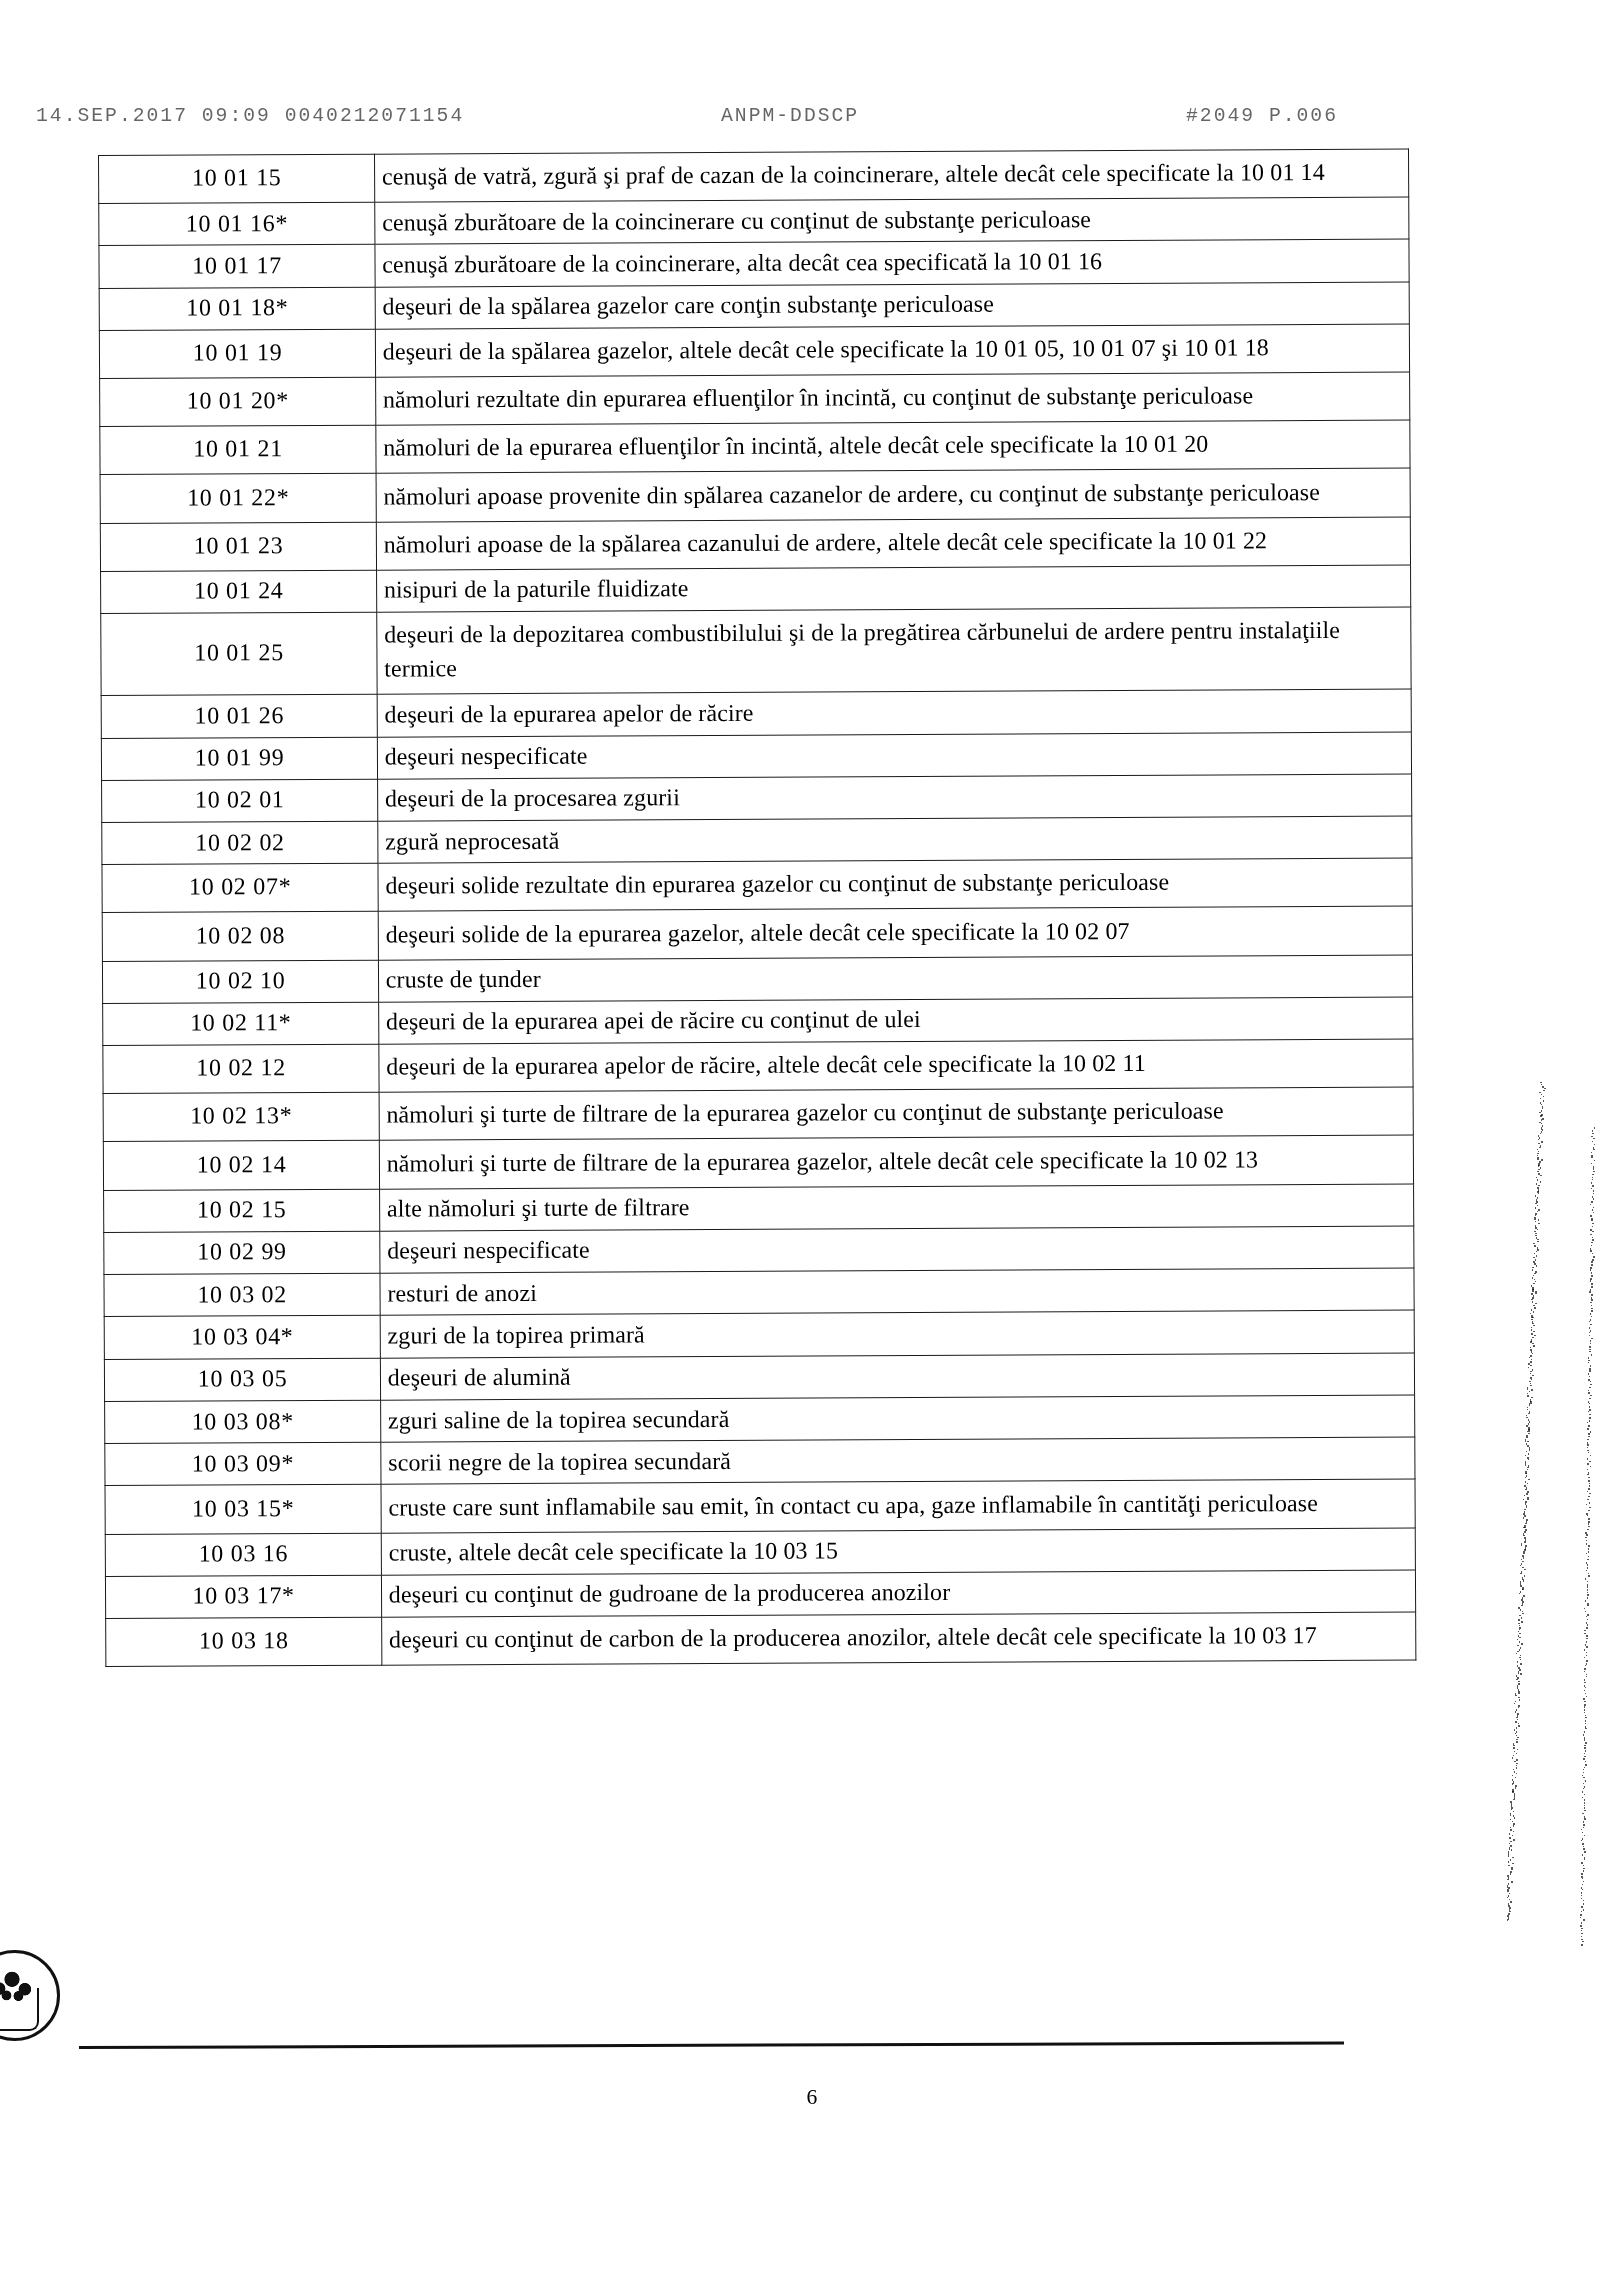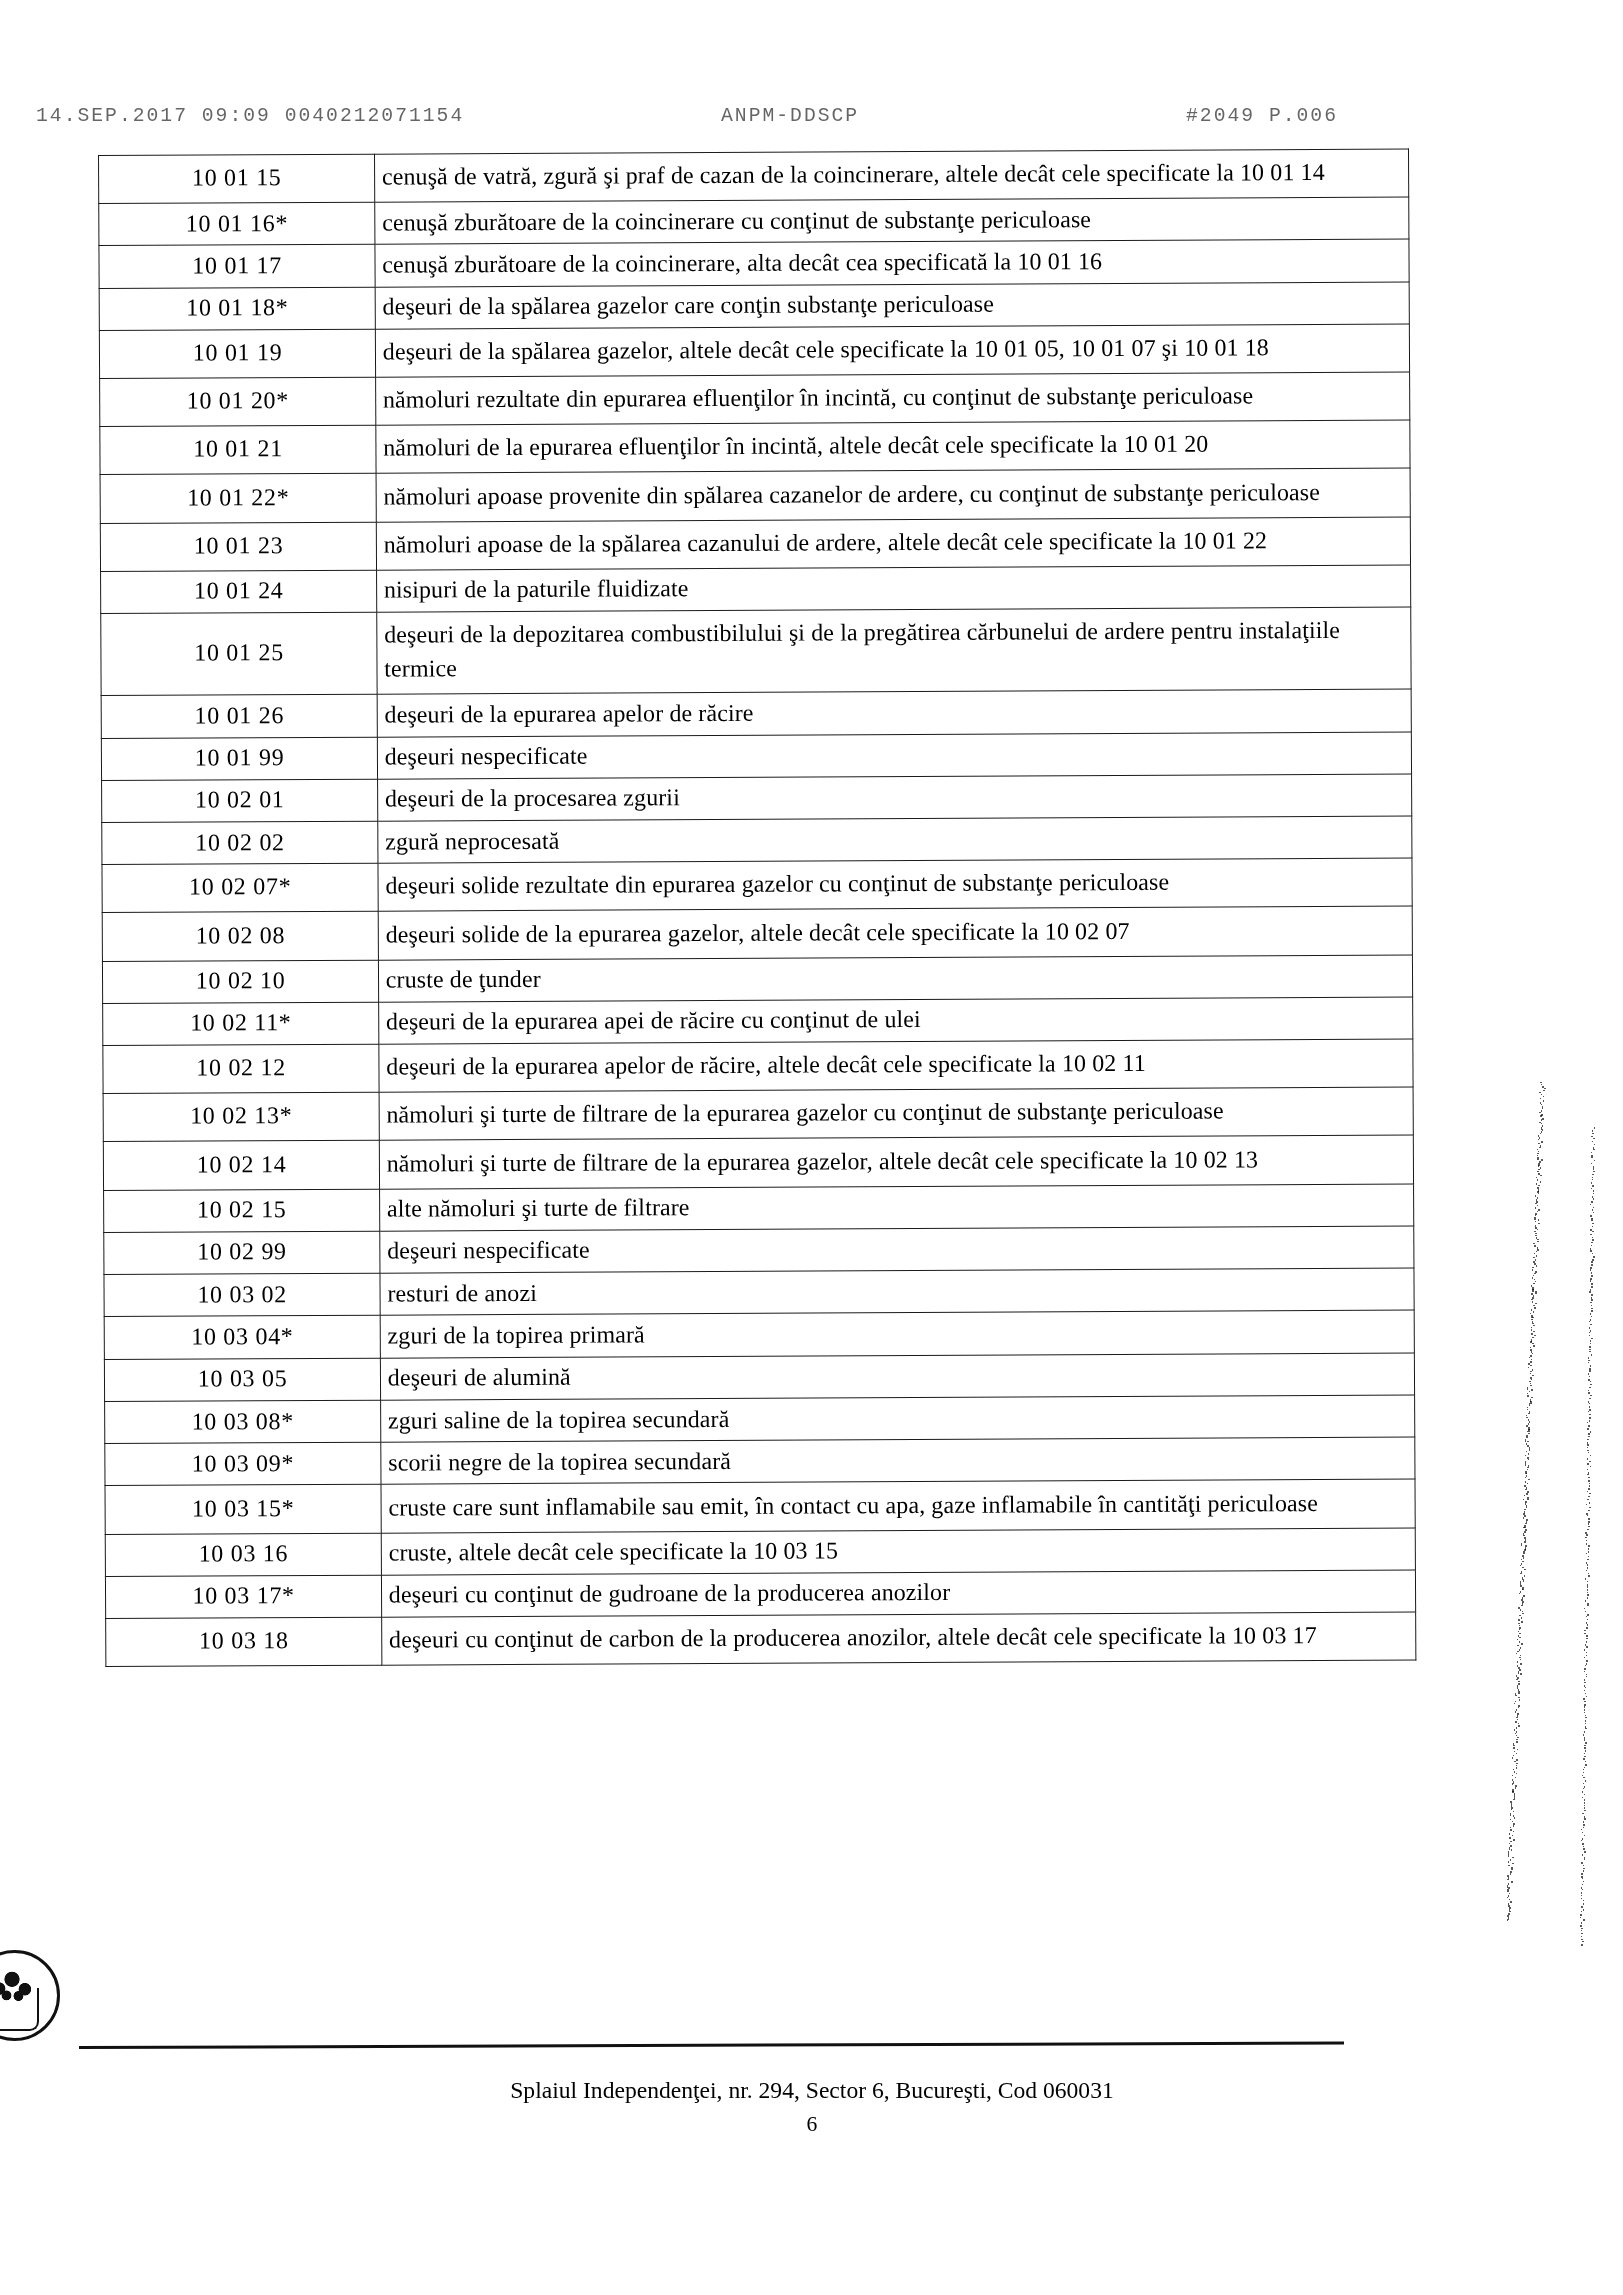--- a/index.html
+++ b/index.html
@@ -294,21 +294,20 @@
 </div>
 
 <div class="corner-logo">
   <div class="ring"></div>
   <div class="inner"></div>
   <div class="leaf"></div>
 </div>
 
 <div class="footer-rule"></div>
 <div class="footer">
-  <div class="addr">Splaiul Independenţei, nr. 294, Sector 6, Bucureşti, Cod 060031</div>
   <div class="pageno">6</div>
 </div>
 
 <div class="speckle" style="left: 1540px; top: 1082px; width: 2px; height: 1.1px;"></div>
 <div class="speckle" style="left: 1541px; top: 1084px; width: 1.4px; height: 1.1px;"></div>
 <div class="speckle" style="left: 1542px; top: 1086px; width: 1.7px; height: 2.4px;"></div>
 <div class="speckle" style="left: 1544px; top: 1088px; width: 2.2px; height: 1.3px;"></div>
 <div class="speckle" style="left: 1543px; top: 1090px; width: 1.9px; height: 0.7px;"></div>
 <div class="speckle" style="left: 1539px; top: 1092px; width: 2px; height: 0.8px;"></div>
 <div class="speckle" style="left: 1541px; top: 1094px; width: 0.9px; height: 1.4px;"></div>

